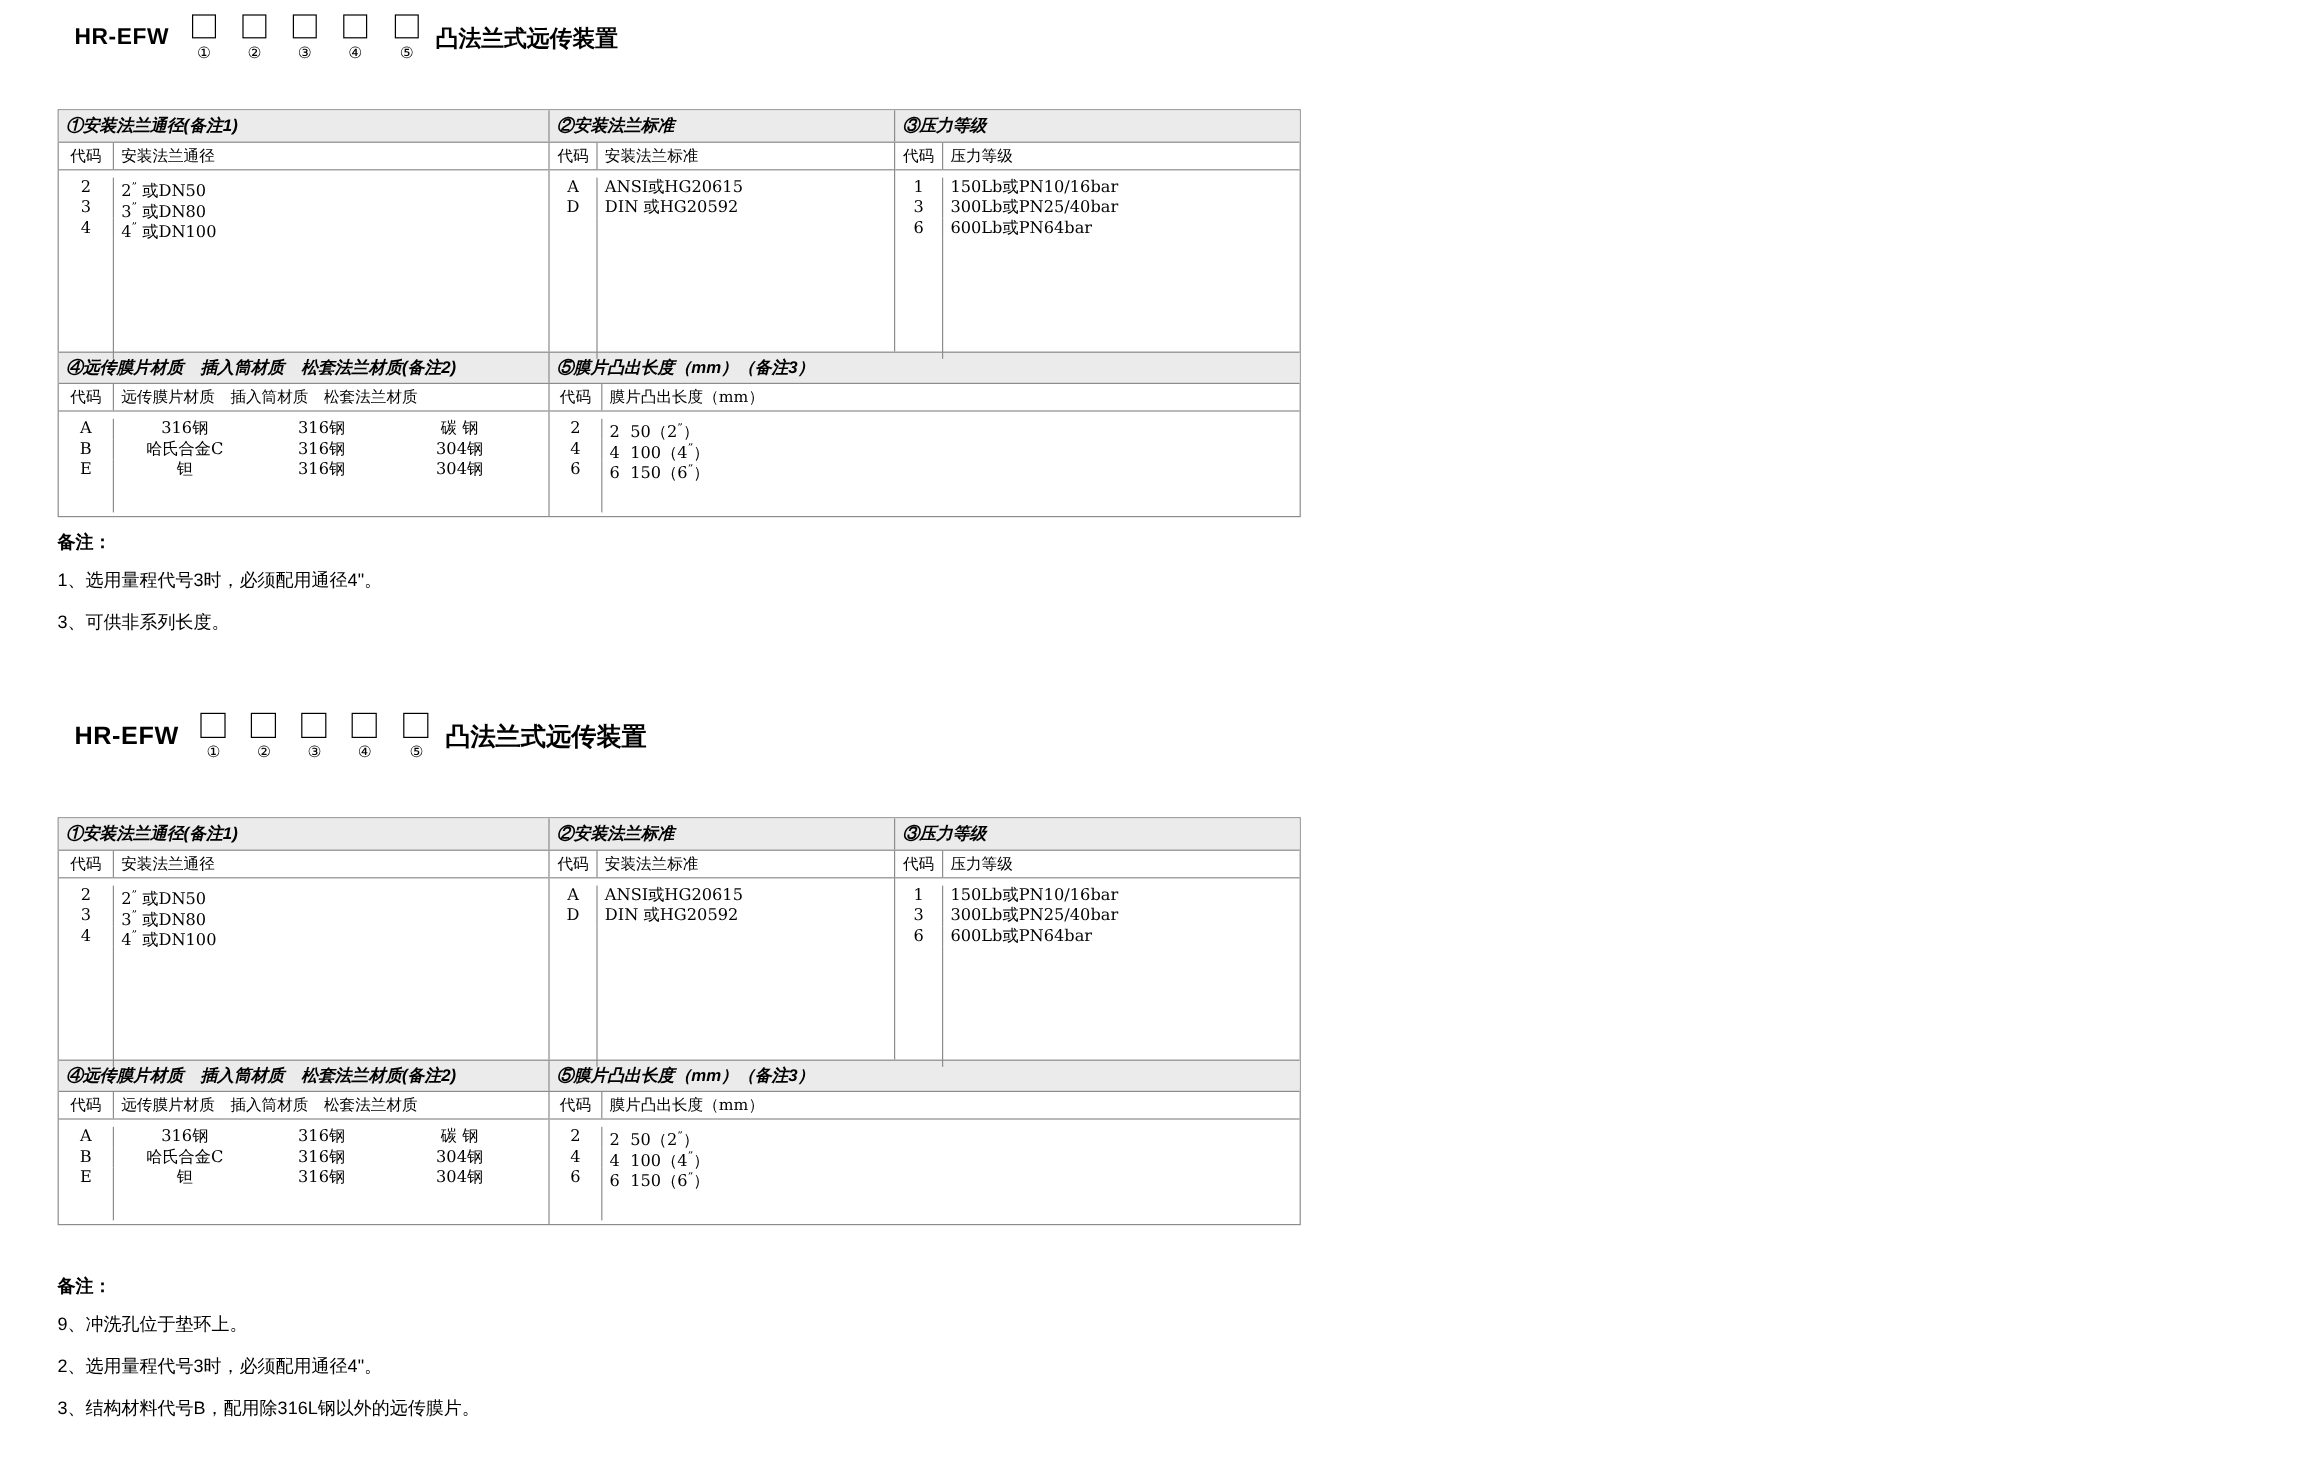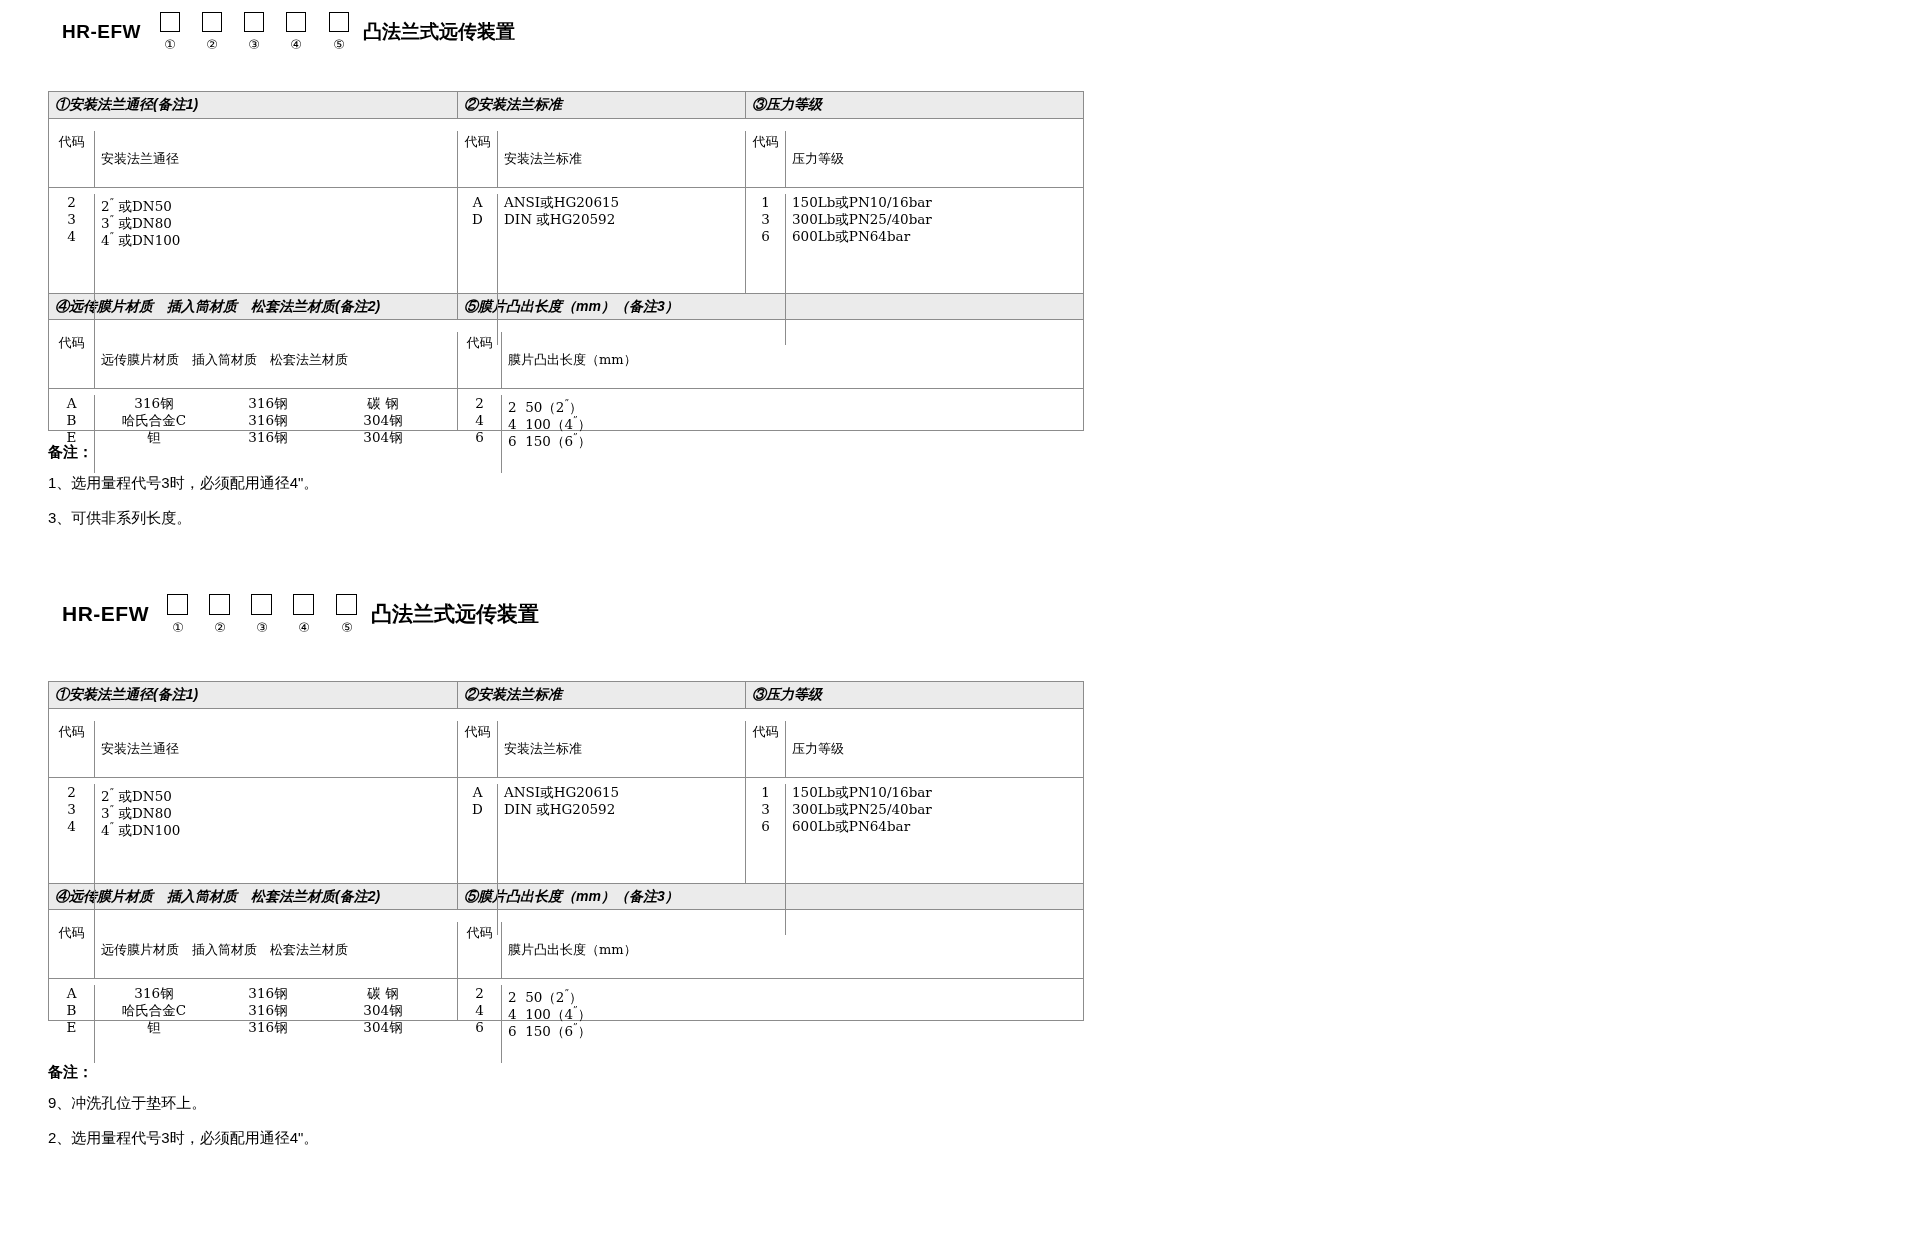--- a/index.html
+++ b/index.html
@@ -84,41 +84,40 @@
     border-left: 1px solid #8c8c8c;
   }
 
   .sec-body {
     display: flex;
     box-sizing: border-box;
   }
   .sec-body .group {
     box-sizing: border-box;
     position: relative;
-    margin-top: 12px;
   }
   .sec-body .group + .group {
     border-left: 1px solid #8c8c8c;
   }
   .grp-head {
     display: flex;
     font-family: "DejaVu Serif", serif;
     font-size: 13px;
     border-bottom: 1px solid #8c8c8c;
     box-sizing: border-box;
   }
   .grp-head .c-code {
     box-sizing: border-box;
     text-align: center;
     padding: 2px 0;
     border-right: 1px solid #8c8c8c;
   }
   .grp-head .c-desc {
     box-sizing: border-box;
-    padding: 19px 6px;
+    padding: 2px 6px;
     white-space: nowrap;
   }
   .grp-rows {
     box-sizing: border-box;
   }
   .grp-row {
     display: flex;
     font-family: "DejaVu Serif", serif;
     font-size: 13.5px;
     line-height: 17px;
@@ -508,15 +507,16 @@
           </div>
         </div>
       </div>
     </div>
   </div>
 
   <div class="notes" style="left:48px; top:1063px; width:900px;">
     <div class="notes-title">备注：</div>
     <div class="note-line">9、冲洗孔位于垫环上。</div>
     <div class="note-line">2、选用量程代号3时，必须配用通径4"。</div>
+    <div class="note-line">3、结构材料代号B，配用除316L钢以外的远传膜片。</div>
   </div>
 
 </div>
 
 </body></html>

